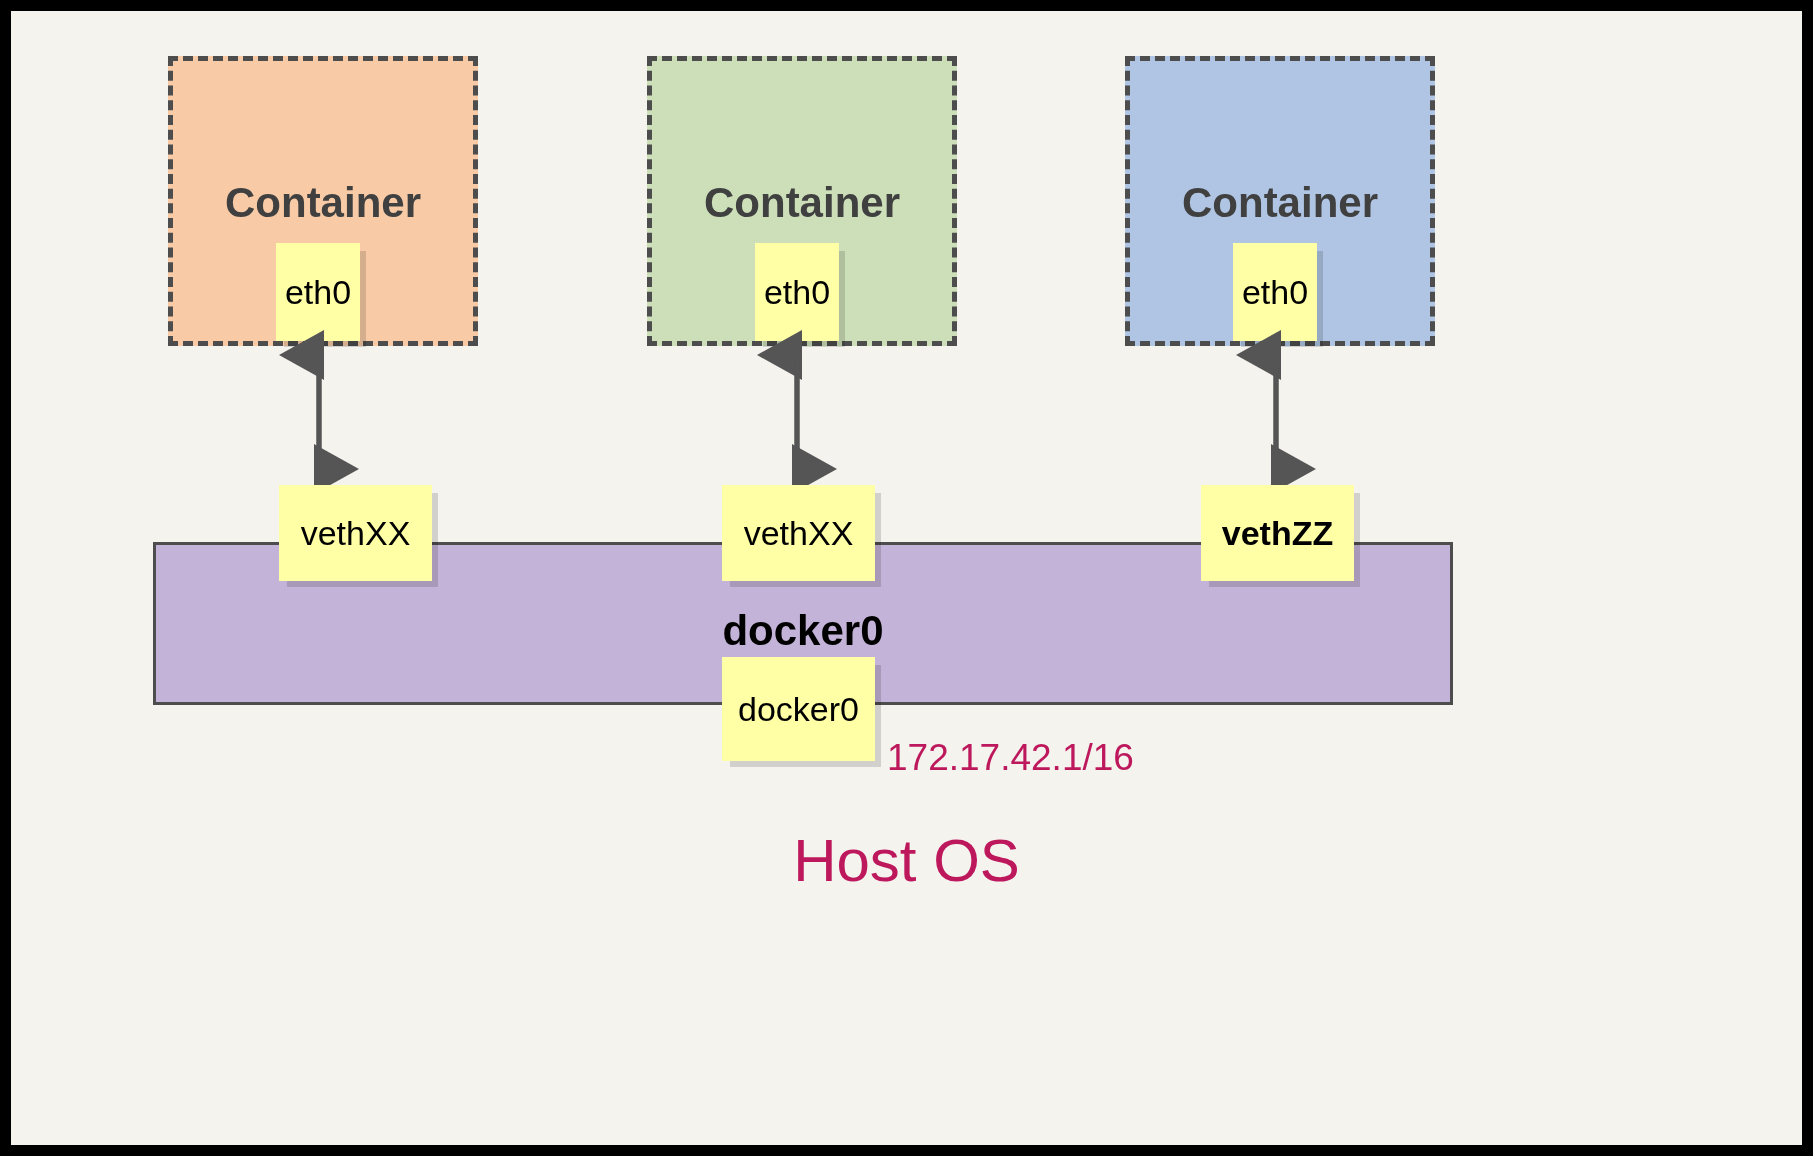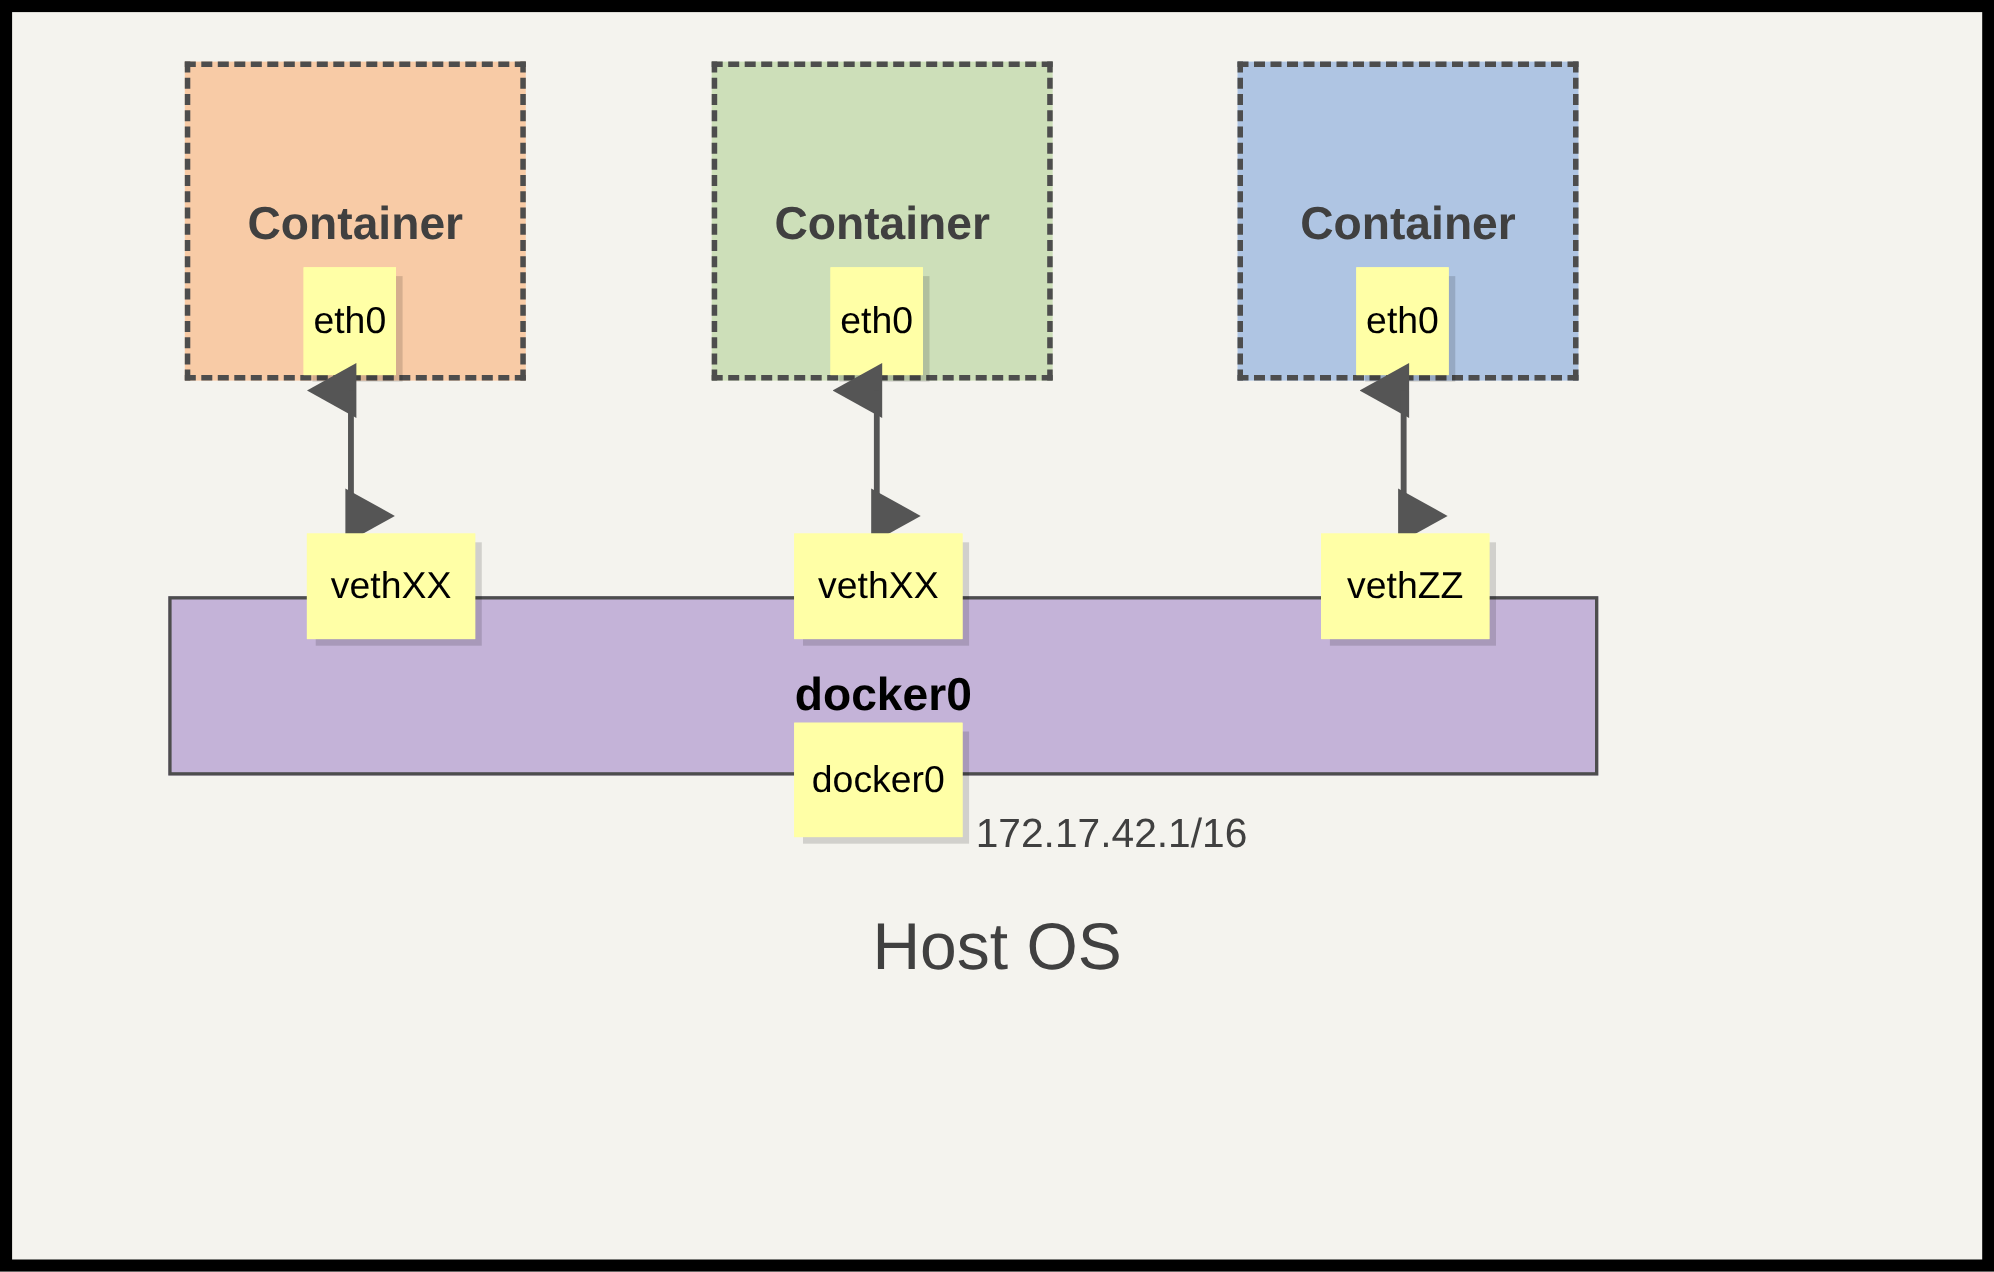--- a/index.html
+++ b/index.html
@@ -75,21 +75,21 @@
 
   
   .arrow-svg {
     position: absolute;
     overflow: visible;
   }
 
   
   .free-text {
     position: absolute;
-    color: #404040;
+    color: #be185d;
     white-space: nowrap;
   }
   #ip-label {
     font-size: 37px;
   }
   #host-os {
     font-size: 60px;
     font-weight: normal;
     left: 0;
     right: 0;
@@ -148,21 +148,21 @@
   <div id="docker-bar" style="left:142px; top:531px; width:1300px; height:163px;">
     <div id="docker-bar-label" style="top:62px;">docker0</div>
   </div>
 
   <div class="ybox" id="veth-1" style="left:233px; top:474px; width:153px; height:96px;margin-left:35px;">
     <span>vethXX</span>
   </div>
   <div class="ybox" id="veth-2" style="left:711px; top:474px; width:153px; height:96px;">
     <span>vethXX</span>
   </div>
-  <div class="ybox" id="veth-3" style="left:1190px; top:474px; width:153px; height:96px;">
+  <div class="ybox" id="veth-3" style="left:1190px; top:474px; width:153px; height:96px;font-weight:bold;">
     <span>vethZZ</span>
   </div>
 
   <div class="ybox" id="docker0-port" style="left:711px; top:646px; width:153px; height:104px;">
     <span>docker0</span>
   </div>
 
   <div class="free-text" id="ip-label" style="left:876px; top:726px;">172.17.42.1/16</div>
 
   <div class="free-text" id="host-os" style="top:815px;">Host OS</div>

